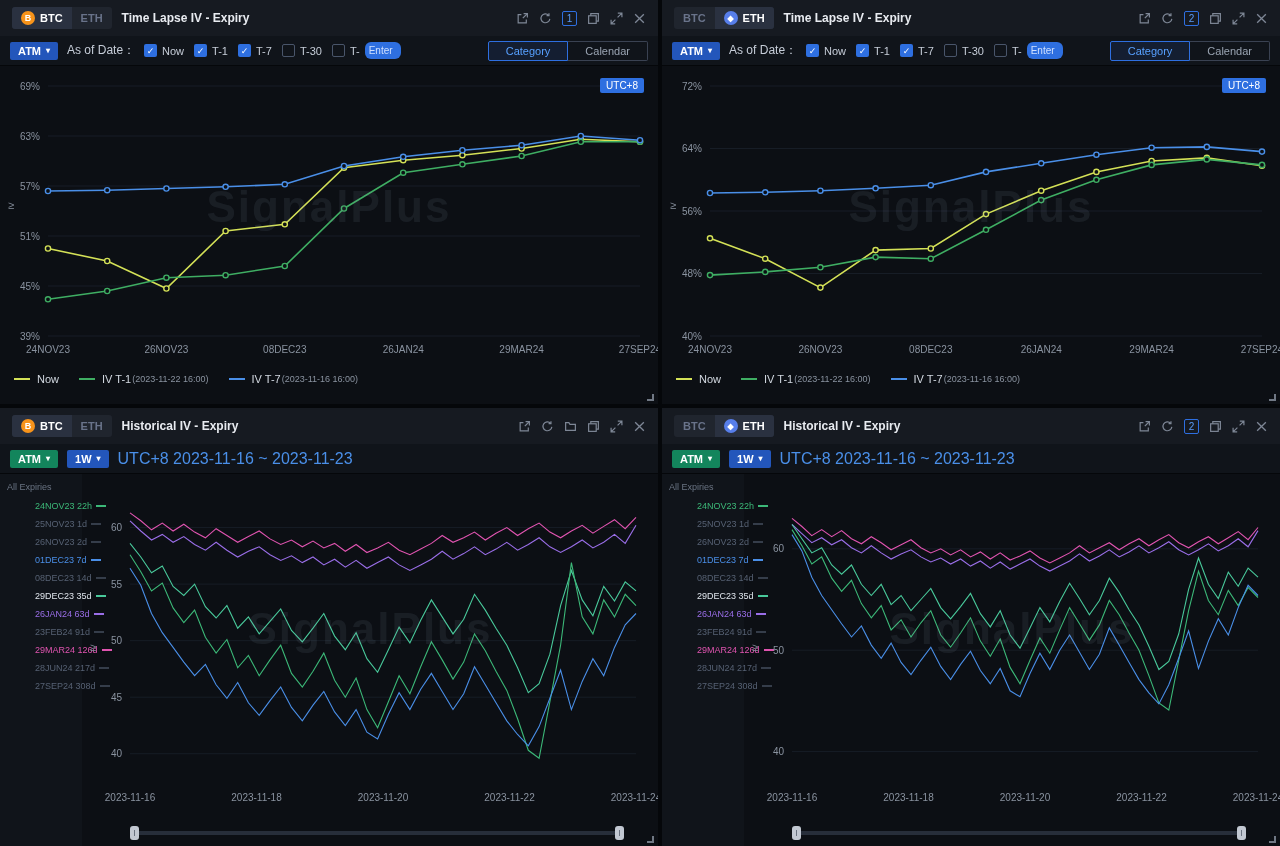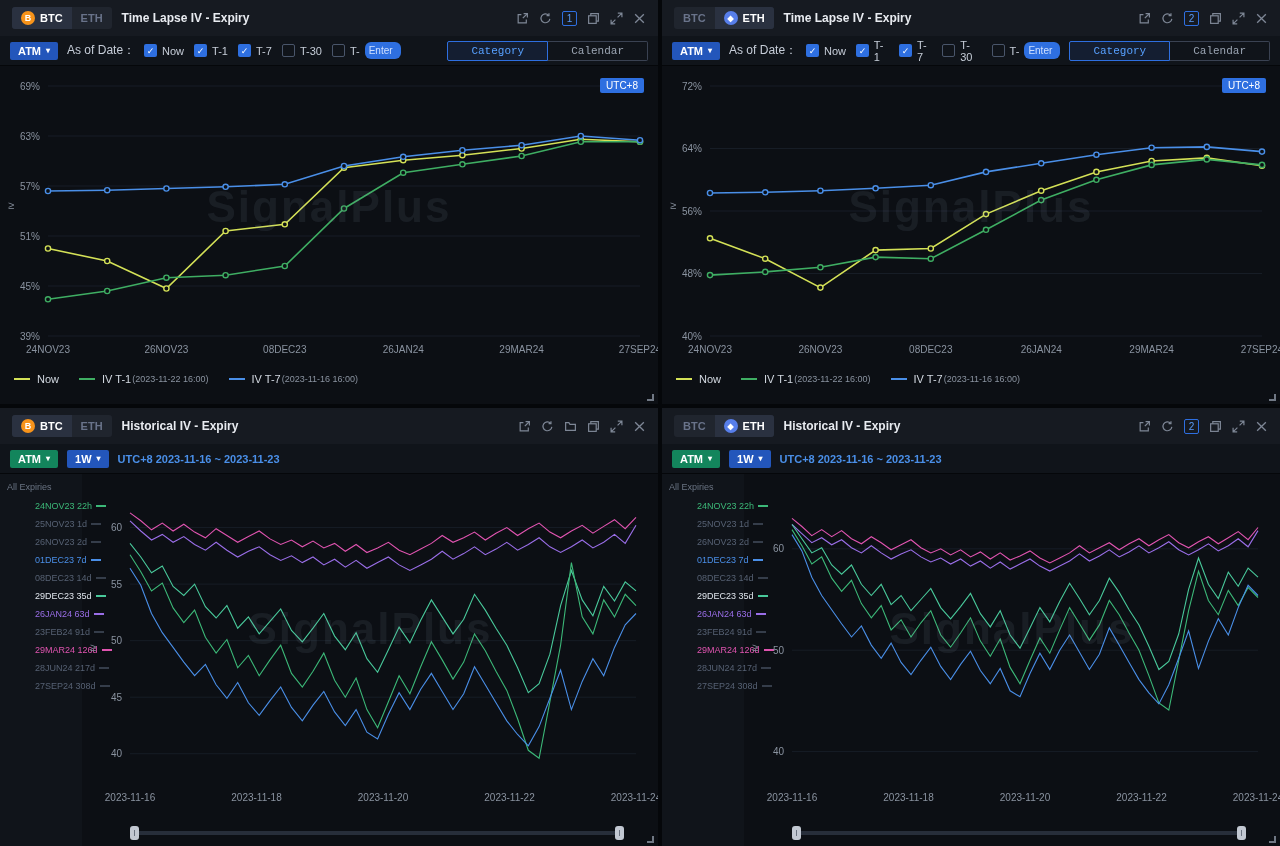--- a/index.html
+++ b/index.html
@@ -40,26 +40,26 @@
   .flabel { font-size:12px; color:#c6cdd8; white-space:nowrap; }
   .checks { display:flex; gap:10px; align-items:center; }
   .check-item { display:inline-flex; gap:5px; align-items:center; font-size:11px; color:#c6cdd8; cursor:pointer; }
   .cb { width:13px; height:13px; border-radius:2px; font-size:9px; display:inline-flex; align-items:center; justify-content:center; }
   .cb.on { background:#2e6fe0; color:#fff; }
   .cb.off { border:1px solid #49556a; }
   .enter-input { width:36px; height:17px; background:#2e6fe0; border:none; border-radius:6px; font-size:10px;
                  color:#fff; padding:0 4px; font-family:inherit; margin-left:-4px; }
   .enter-input::placeholder { color:#cfe0ff; }
   .vtoggle { margin-left:auto; display:flex; }
-  .vbtn { font-size:11px; padding:3px 23px; background:transparent; border:1px solid #3a4252; color:#9aa4b2;
-          font-family:Liberation Mono, monospace; cursor:pointer; }
+  .vbtn { font-size:11px; padding:3px 17px; background:transparent; border:1px solid #3a4252; color:#9aa4b2;
+          font-family:Liberation Sans, sans-serif; cursor:pointer; }
   .vbtn:first-child { border-radius:2px 0 0 2px; }
   .vbtn:last-child { border-radius:0 2px 2px 0; border-left:none; }
   .vbtn.sel { border:1px solid #2e6fe0; color:#57a0ff; background:rgba(46,111,224,.12); }
-  .range-label { font-size:11px; color:#4a8fe8; font-weight:700; }
+  .range-label { font-size:16px; color:#4a8fe8; font-weight:400; }
 
   .chartwrap { position:relative; height:296px; background:#0c0f14; }
   .plot { position:absolute; inset:0; }
   .utc { position:absolute; top:12px; right:14px; background:#2e6fe0; color:#fff; font-size:10px;
          padding:2px 6px; border-radius:2px; z-index:4; }
   .ygly { position:absolute; left:8px; top:45%; color:#8a93a0; font-size:11px; z-index:4; }
   .watermark { position:absolute; left:0; right:0; text-align:center; font-weight:700;
                color:rgba(150,165,190,.10); letter-spacing:2px; pointer-events:none; z-index:2;
                top:116px; font-size:44px; }
   .legend { height:34px; display:flex; align-items:center; gap:20px; padding:0 14px; font-size:11px; color:#d2d8e0; }

